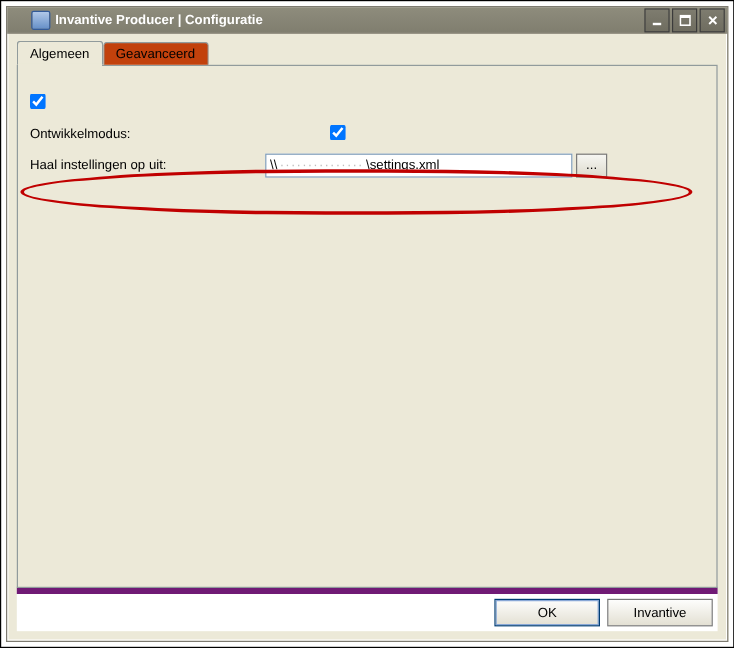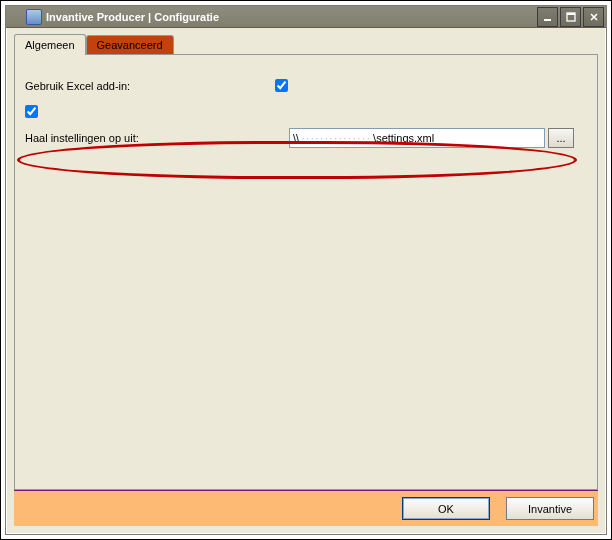--- a/index.html
+++ b/index.html
@@ -97,21 +97,21 @@
     background: #ece9d8;
     padding: 18px 10px 10px 10px;
     position: relative;
   }
 
   .form-row {
     display: flex; align-items: center;
     height: 26px;
   }
   .form-label { width: 250px; }
-  .form-labelB { width: 264px; }
+  .form-labelB { width: 196px; }
   .form-control { flex: 0 0 auto; }
 
   input[type=checkbox]{
     width:13px; height:13px; margin:0;
   }
   .path-input { width: 256px; }
   .browse-btn {
     width: 26px; height: 20px;
     border: 1px solid #7a7a7a;
     background: linear-gradient(#f6f6f2,#dedbce);
@@ -127,24 +127,24 @@
     border: 3px solid #c00000;
     border-radius: 50% / 55%;
     left: 2px; top: 86px;
     width: 560px; height: 38px;
     z-index: 5;
   }
 
   .button-bar {
     height: 36px;
     display: flex; justify-content: flex-end; align-items: center;
-    gap: 16px;
+    gap: 6px;
     padding-right: 4px;
-    border-top: 1px solid #701a75;
-    background: #fdba74;
+    border-top: 5px solid #701a75;
+    background: #ffffff;
   }
   .dlg-btn {
     width: 88px; height: 23px;
     border: 1px solid #7a7a7a;
     background: linear-gradient(#fdfdfc,#e3e0d3);
     font-family: Tahoma, Arial, sans-serif;
     font-size: 11px;
   }
   .dlg-btn.default {
     border: 1px solid #003c74;
@@ -182,27 +182,27 @@
     </div>
 
     <div class="client">
       <div class="tabs-row">
         <div class="tab active">Algemeen</div>
         <div class="tab">Geavanceerd</div>
       </div>
       <div class="panel">
 
         <div class="form-row">
-          <div class="form-label">Gebruik Excel add-in:</div>
           <div class="form-control">
             <input type="checkbox" checked="" style="">
           </div>
         </div>
 
         <div class="form-row">
+          <div class="form-label">Ontwikkelmodus:</div>
           <div class="form-control">
             <input type="checkbox" checked="" style="">
           </div>
         </div>
 
         <div class="form-row" style="position:relative;">
           <div class="form-labelB">Haal instellingen op uit:</div>
           <div class="form-control" style="display:flex;align-items:center;">
             <div class="path-input" style="display:flex;align-items:center;border:1px solid #7f9db9;background:#fff;height:20px;padding:0 3px;">
               <span>\\</span>

